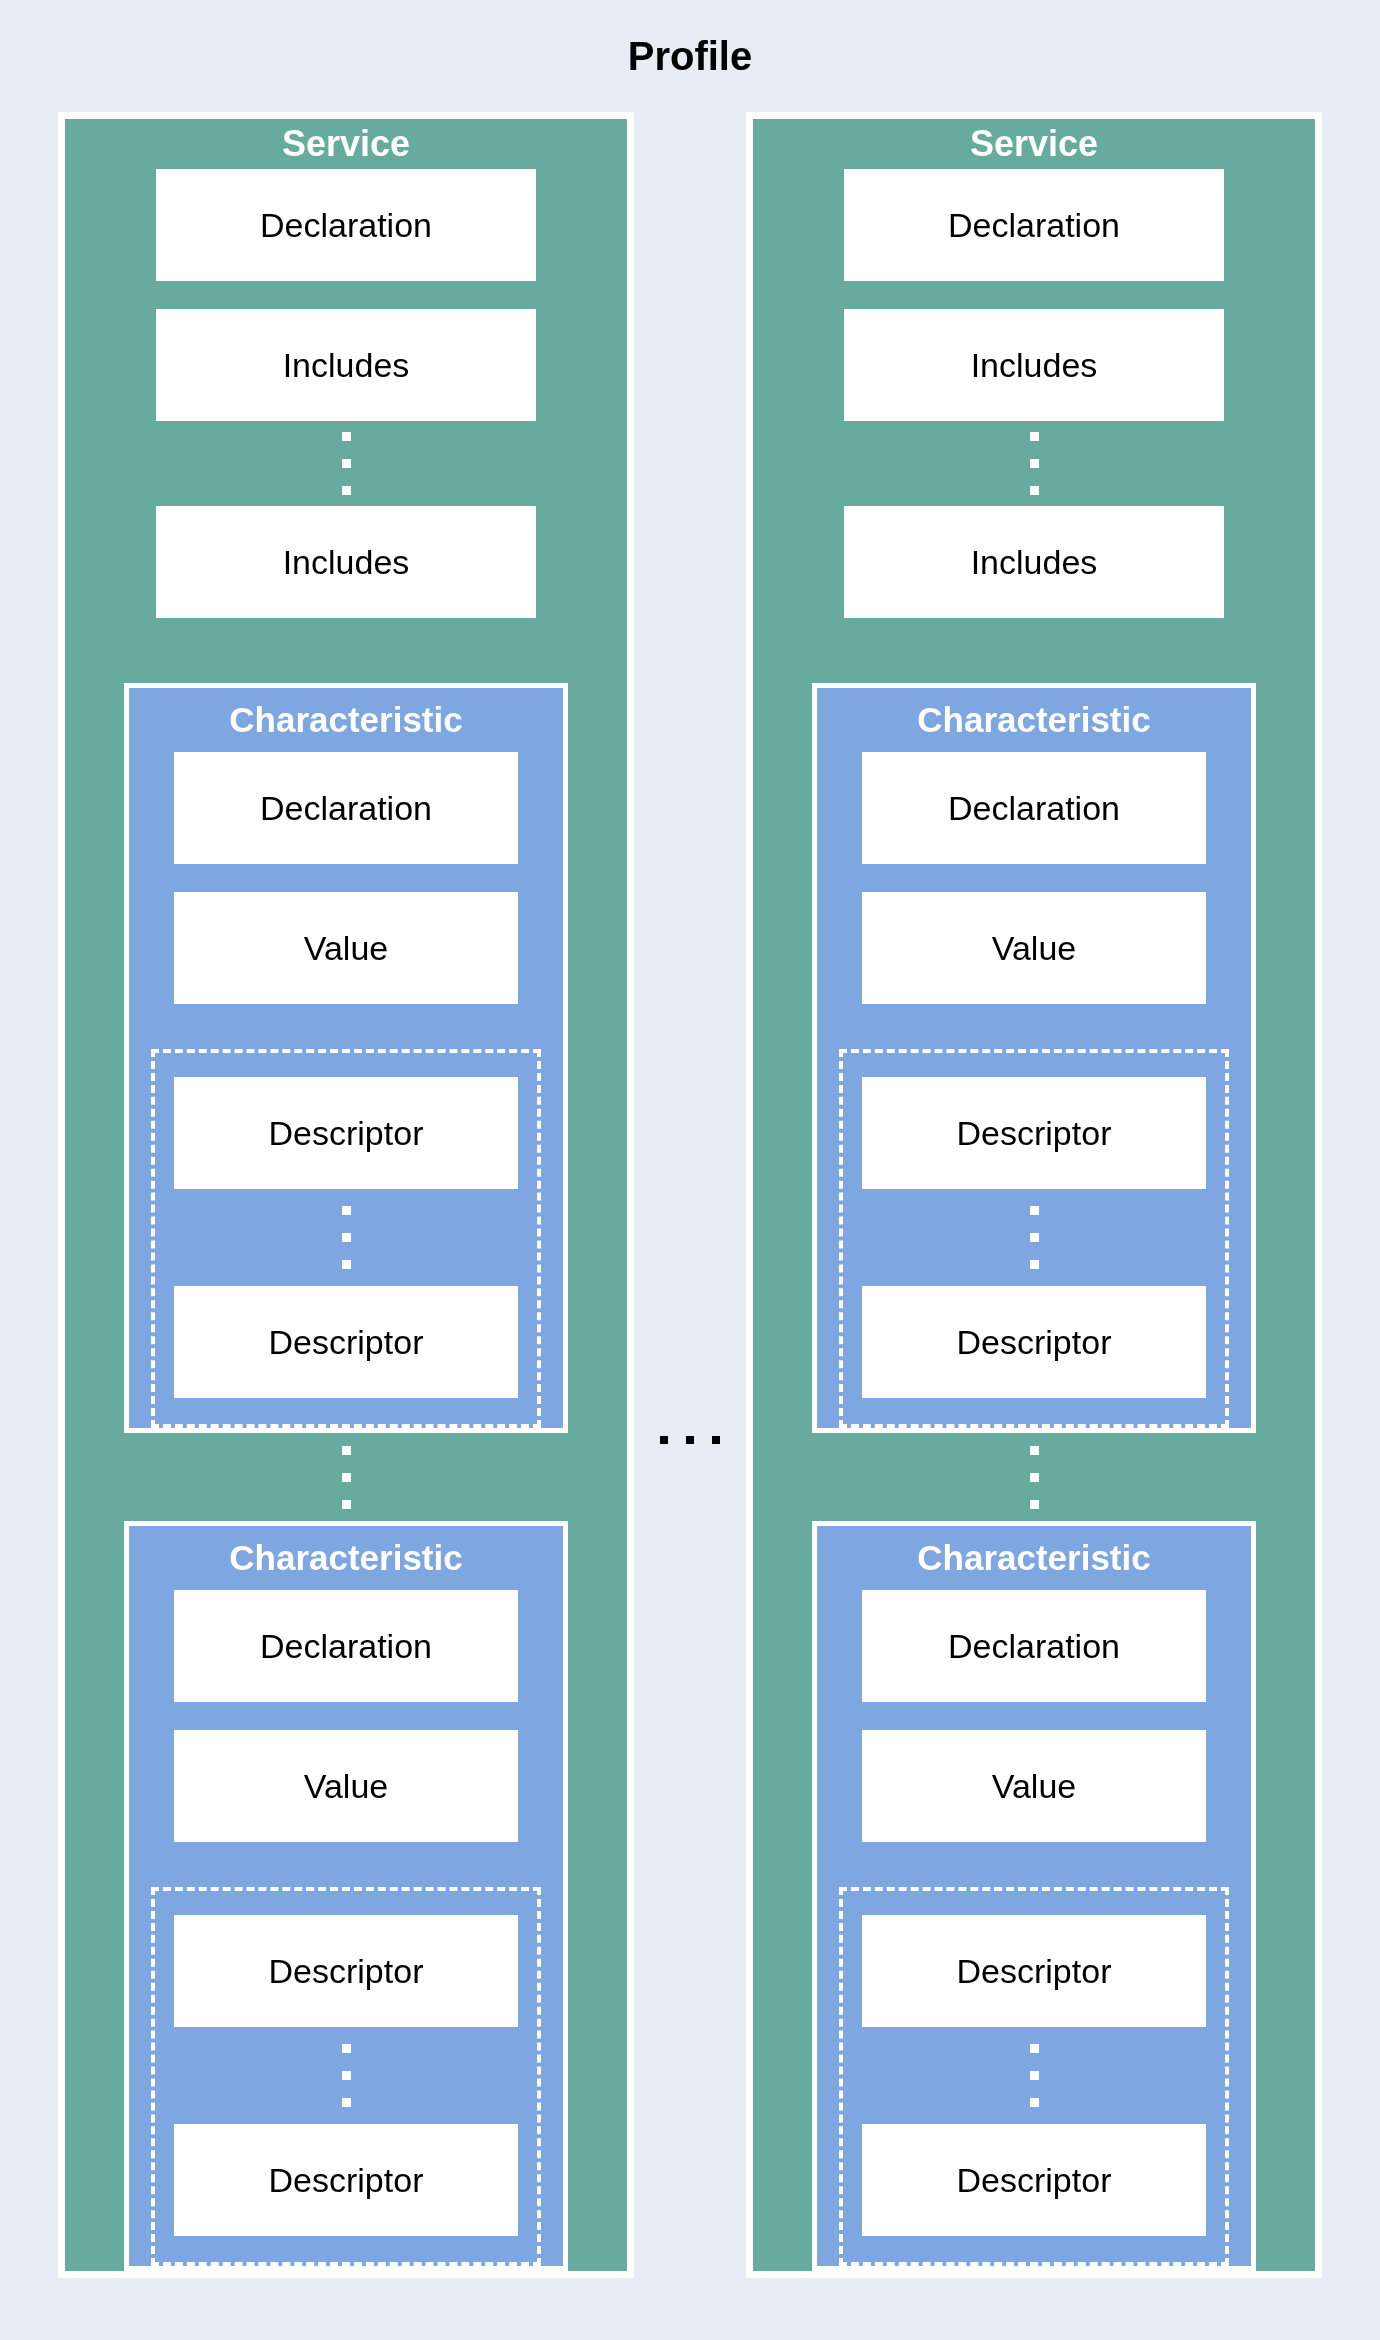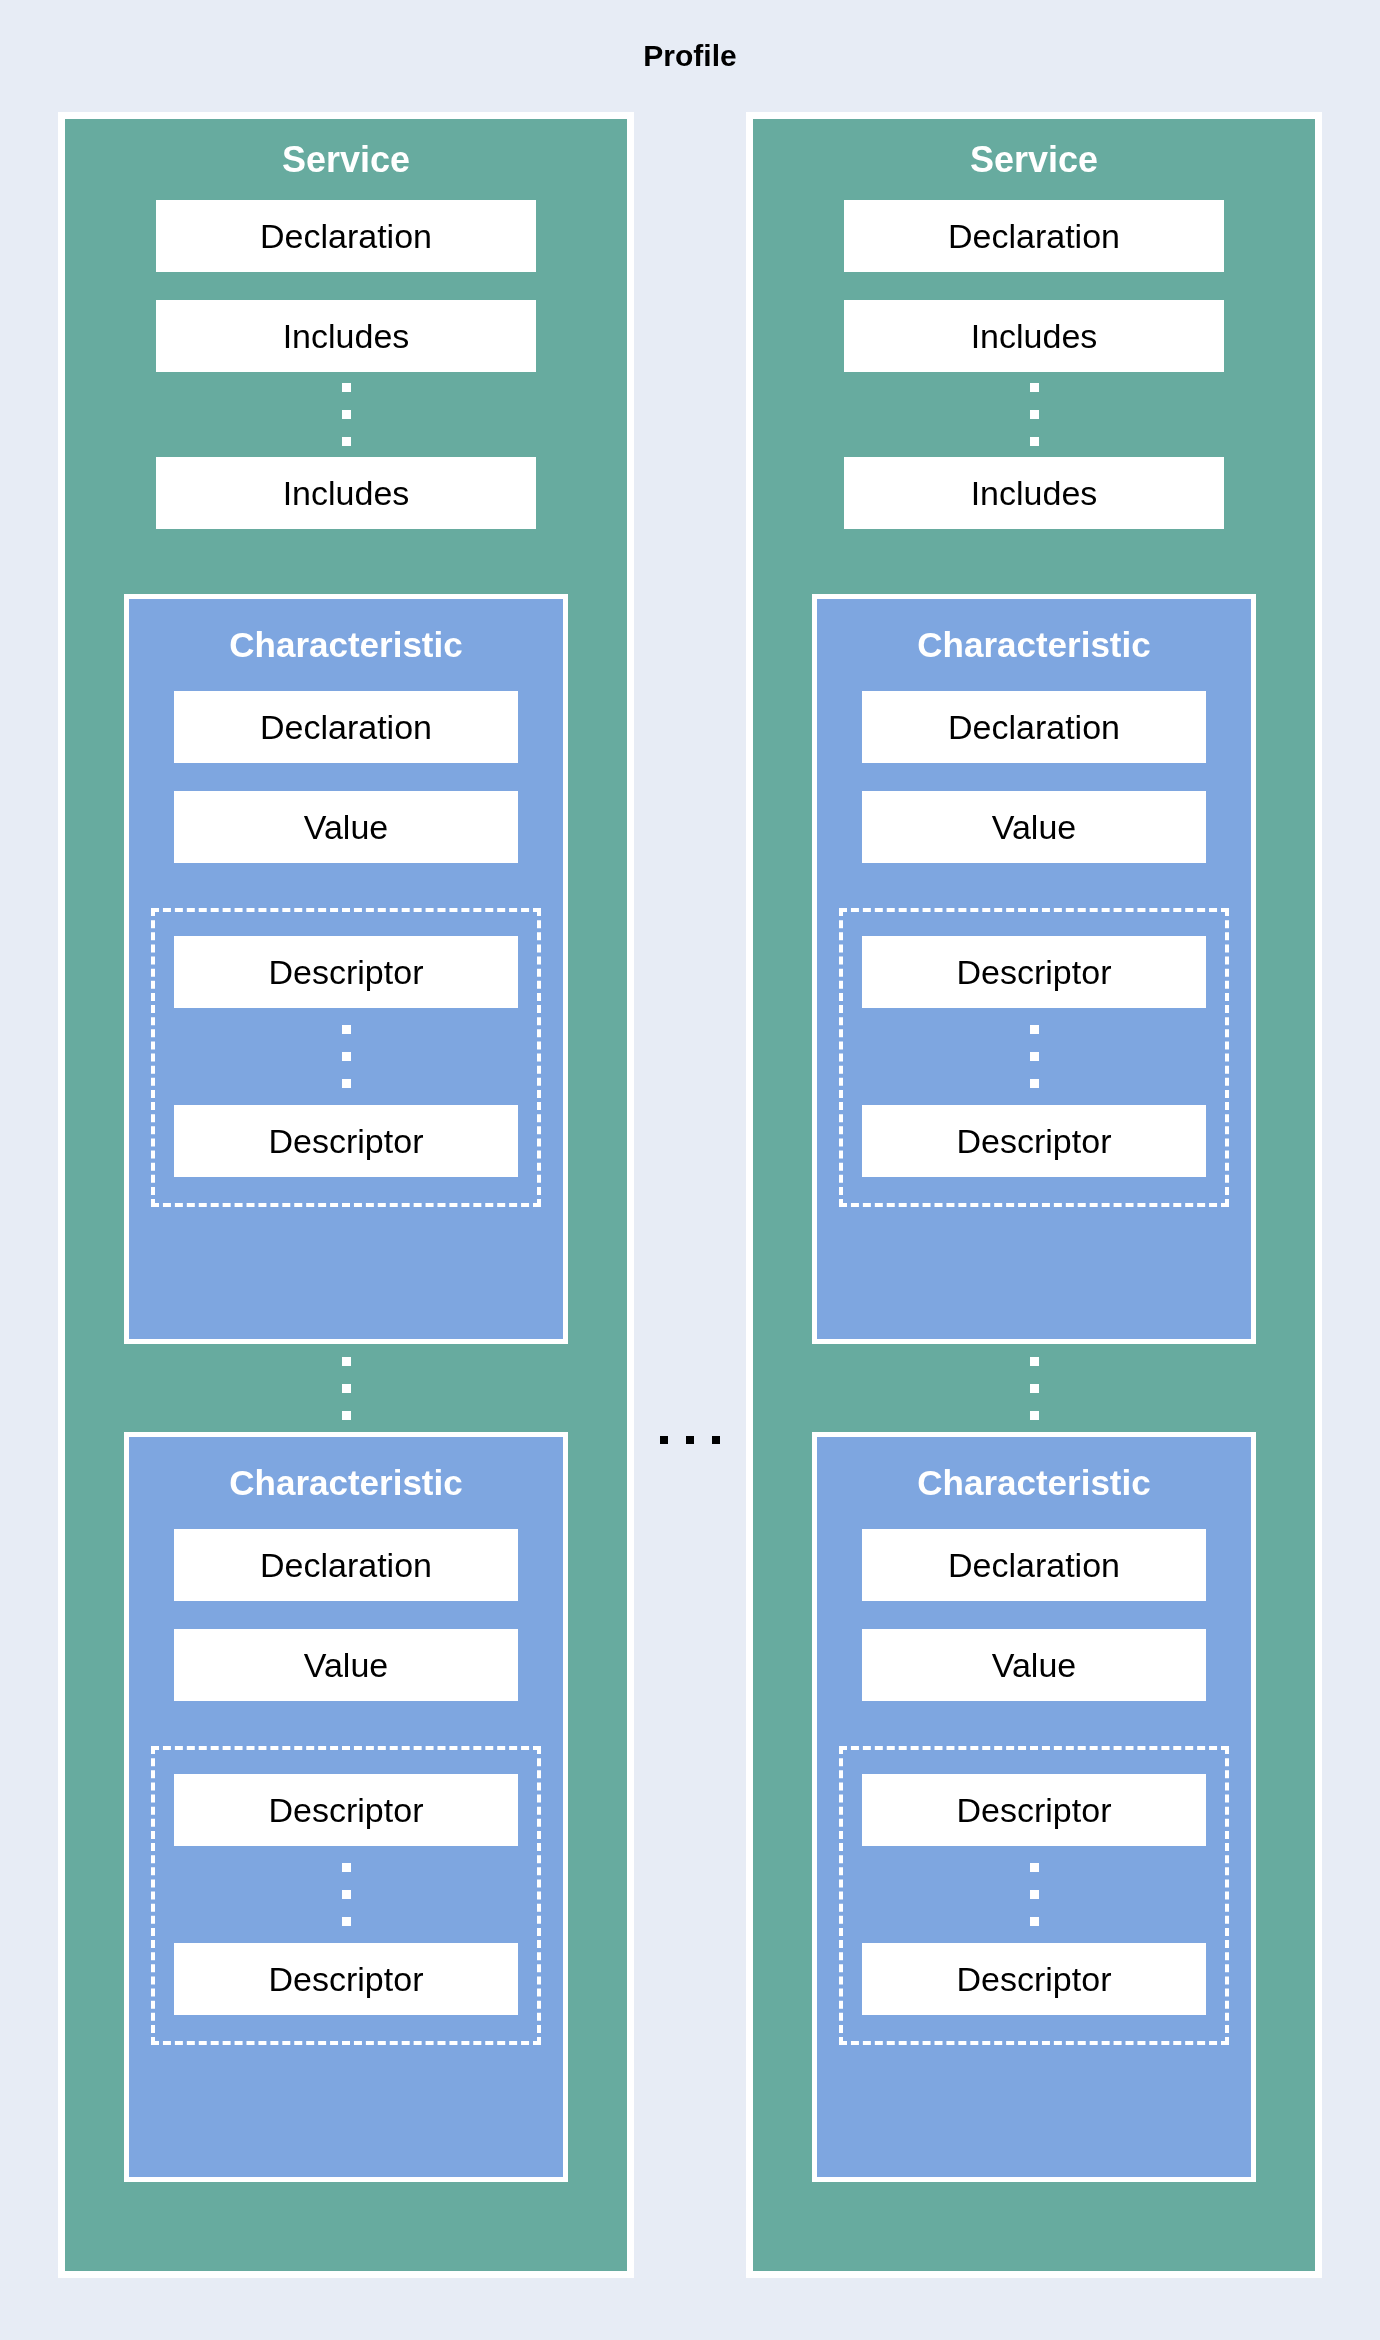--- a/index.html
+++ b/index.html
@@ -9,21 +9,21 @@
     font-family: "Liberation Sans", sans-serif;
     color: #000;
     overflow: hidden;
     position: relative;
   }
   .profile-title {
     height: 112px;
     display: flex;
     align-items: center;
     justify-content: center;
-    font-size: 30px;
+    font-size: 40px;
     font-weight: bold;
     color: #000;
   }
   .columns {
     display: flex;
     justify-content: space-between;
     padding: 0 58px;
   }
   .service {
     width: 576px;
@@ -38,21 +38,21 @@
     height: 81px;
     display: flex;
     align-items: center;
     justify-content: center;
     font-size: 36px;
     font-weight: bold;
     color: #ffffff;
   }
   .wbox {
     width: 380px;
-    height: 72px;
+    height: 112px;
     background: #ffffff;
     display: flex;
     align-items: center;
     justify-content: center;
     font-size: 34px;
     color: #000;
     flex: none;
     text-align: center;
   }
   .wbox.sm { width: 344px; }

